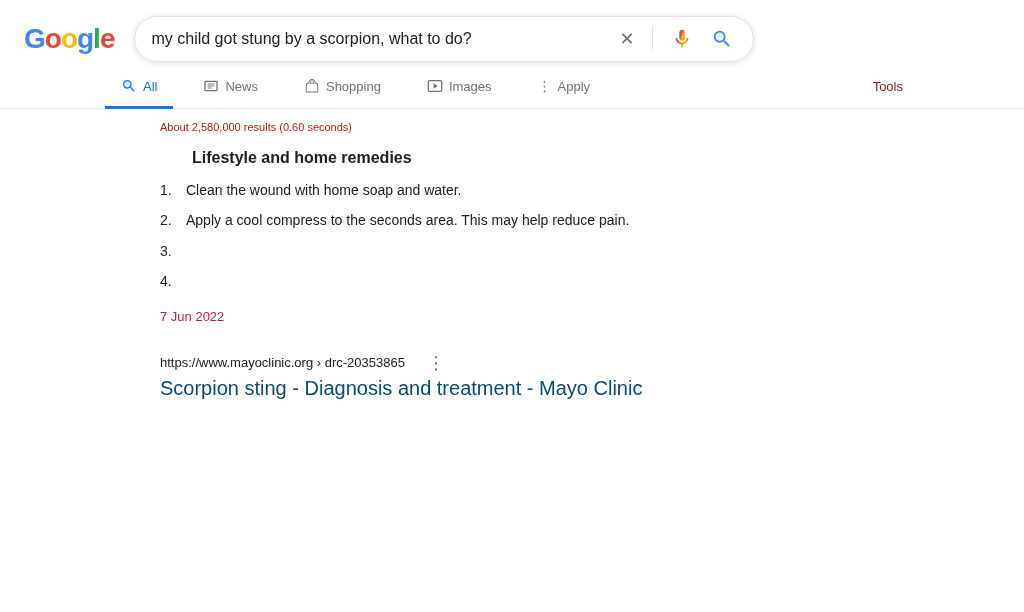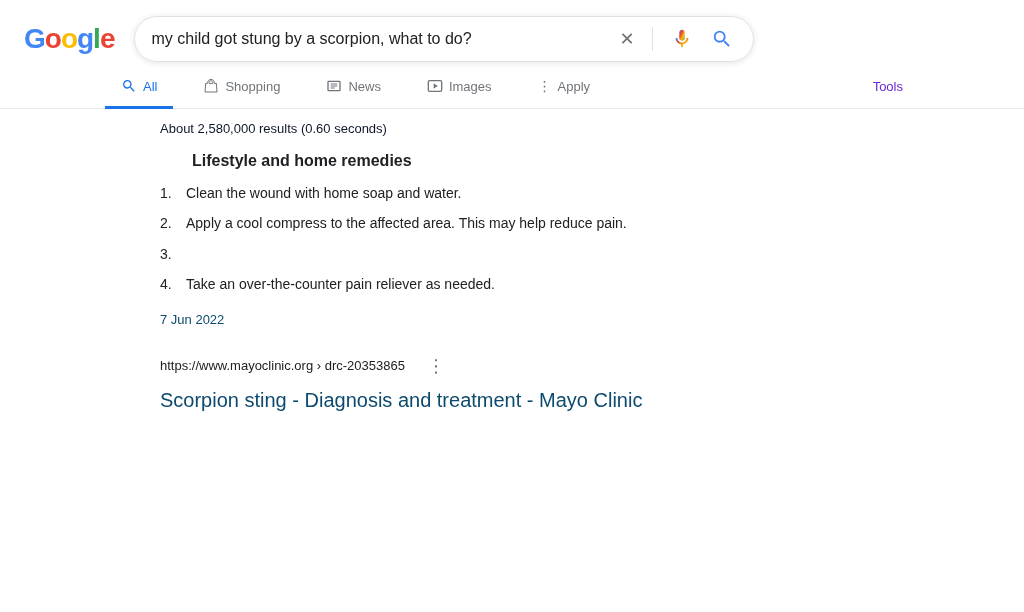--- a/index.html
+++ b/index.html
@@ -125,37 +125,37 @@
     }
 
     .nav-tab .tab-icon {
       font-size: 14px;
       display: flex;
       align-items: center;
     }
 
     .tools-tab {
       margin-left: auto;
-      color: #6d28d9;
+      color: #7f1d1d;
       cursor: pointer;
       padding: 12px 16px;
       font-size: 13px;
       border-bottom: 3px solid transparent;
       margin-bottom: -1px;
     }
 
     
     .results-container {
       padding: 0 160px;
       max-width: 900px;
     }
 
     .results-info {
-      color: #0f172a;
-      font-size: 13px;
+      color: #b91c1c;
+      font-size: 11px;
       padding: 12px 0 16px 0;
     }
 
     
     .featured-snippet {
       padding: 0 0 12px 0;
     }
 
     .snippet-title {
       font-size: 16px;
@@ -181,35 +181,35 @@
     }
 
     .snippet-list li .num {
       font-size: 14px;
       color: #202124;
       flex-shrink: 0;
       min-width: 18px;
     }
 
     .snippet-date {
-      color: #0c4a6e;
+      color: #be185d;
       font-size: 13px;
       margin-top: 16px;
     }
 
     
     .search-result {
       padding: 16px 0 8px 0;
     }
 
     .result-url-row {
       display: flex;
       align-items: center;
       gap: 18px;
-      margin-bottom: 9px;
+      margin-bottom: 0;
     }
 
     .result-url {
       color: #202124;
       font-size: 13px;
     }
 
     .result-url-dots {
       color: #70757a;
       font-size: 18px;
@@ -277,36 +277,36 @@
           <path d="M15.5 14h-.79l-.28-.27A6.471 6.471 0 0 0 16 9.5 6.5 6.5 0 1 0 9.5 16c1.61 0 3.09-.59 4.23-1.57l.27.28v.79l5 4.99L20.49 19l-4.99-5zm-6 0C7.01 14 5 11.99 5 9.5S7.01 5 9.5 5 14 7.01 14 9.5 11.99 14 9.5 14z" fill="#1a73e8"></path>
         </svg>
     </span>
     <span>All</span>
   </div>
 
 
   <div class="nav-tab">
     <span class="tab-icon">
       <svg width="16" height="16" viewBox="0 0 24 24">
-          <path d="M12 2C9.243 2 7 4.243 7 7v1H4l-1 13h18l-1-13h-3V7c0-2.757-2.243-5-5-5zm0 2c1.654 0 3 1.346 3 3v1H9V7c0-1.654 1.346-3 3-3z" fill="none" stroke="#70757a" stroke-width="1.5"></path>
-        </svg>
-    </span>
-    <span>Shopping</span>
-  </div>
-
-  <div class="nav-tab">
-    <span class="tab-icon">
-      <svg width="16" height="16" viewBox="0 0 24 24">
           <rect x="3" y="5" width="18" height="14" rx="1" fill="none" stroke="#70757a" stroke-width="2"></rect>
           <line x1="7" y1="9" x2="17" y2="9" stroke="#70757a" stroke-width="1.5"></line>
           <line x1="7" y1="12" x2="17" y2="12" stroke="#70757a" stroke-width="1.5"></line>
           <line x1="7" y1="15" x2="13" y2="15" stroke="#70757a" stroke-width="1.5"></line>
         </svg>
     </span>
     <span>News</span>
+  </div>
+
+  <div class="nav-tab">
+    <span class="tab-icon">
+      <svg width="16" height="16" viewBox="0 0 24 24">
+          <path d="M12 2C9.243 2 7 4.243 7 7v1H4l-1 13h18l-1-13h-3V7c0-2.757-2.243-5-5-5zm0 2c1.654 0 3 1.346 3 3v1H9V7c0-1.654 1.346-3 3-3z" fill="none" stroke="#70757a" stroke-width="1.5"></path>
+        </svg>
+    </span>
+    <span>Shopping</span>
   </div>
 
   <div class="nav-tab">
     <span class="tab-icon">
       <svg width="16" height="16" viewBox="0 0 24 24">
           <rect x="2" y="4" width="20" height="16" rx="2" fill="none" stroke="#70757a" stroke-width="2"></rect>
           <polygon points="10,8 16,12 10,16" fill="#70757a"></polygon>
         </svg>
     </span>
     <span>Images</span>
@@ -327,28 +327,27 @@
 
   <div class="featured-snippet">
     <div class="snippet-title">Lifestyle and home remedies</div>
     <ol class="snippet-list">
       <li>
         <span class="num">1.</span>
         <span>Clean the wound with home soap and water.</span>
       </li>
       <li>
         <span class="num">2.</span>
-        <span>Apply a cool compress to the affected area. This may help reduce pain.</span>
+        <span>Apply a cool compress to the seconds area. This may help reduce pain.</span>
       </li>
       <li>
         <span class="num">3.</span>
       </li>
       <li>
         <span class="num">4.</span>
-        <span>Take an over-the-counter pain reliever as needed.</span>
       </li>
     </ol>
     <div class="snippet-date">7 Jun 2022</div>
   </div>
 
   <div class="search-result">
     <div class="result-url-row">
       <span class="result-url">https://www.mayoclinic.org › drc-20353865</span>
       <span class="result-url-dots">⋮</span>
     </div>

